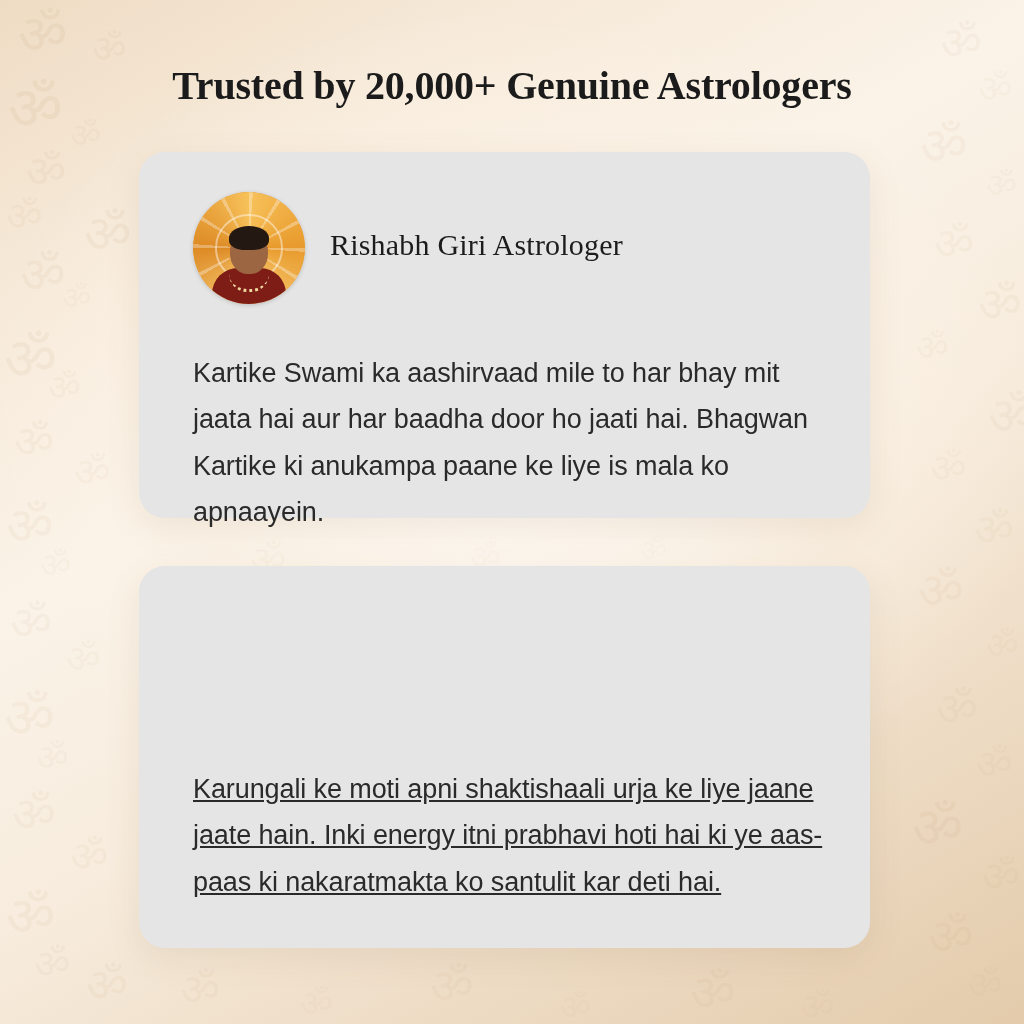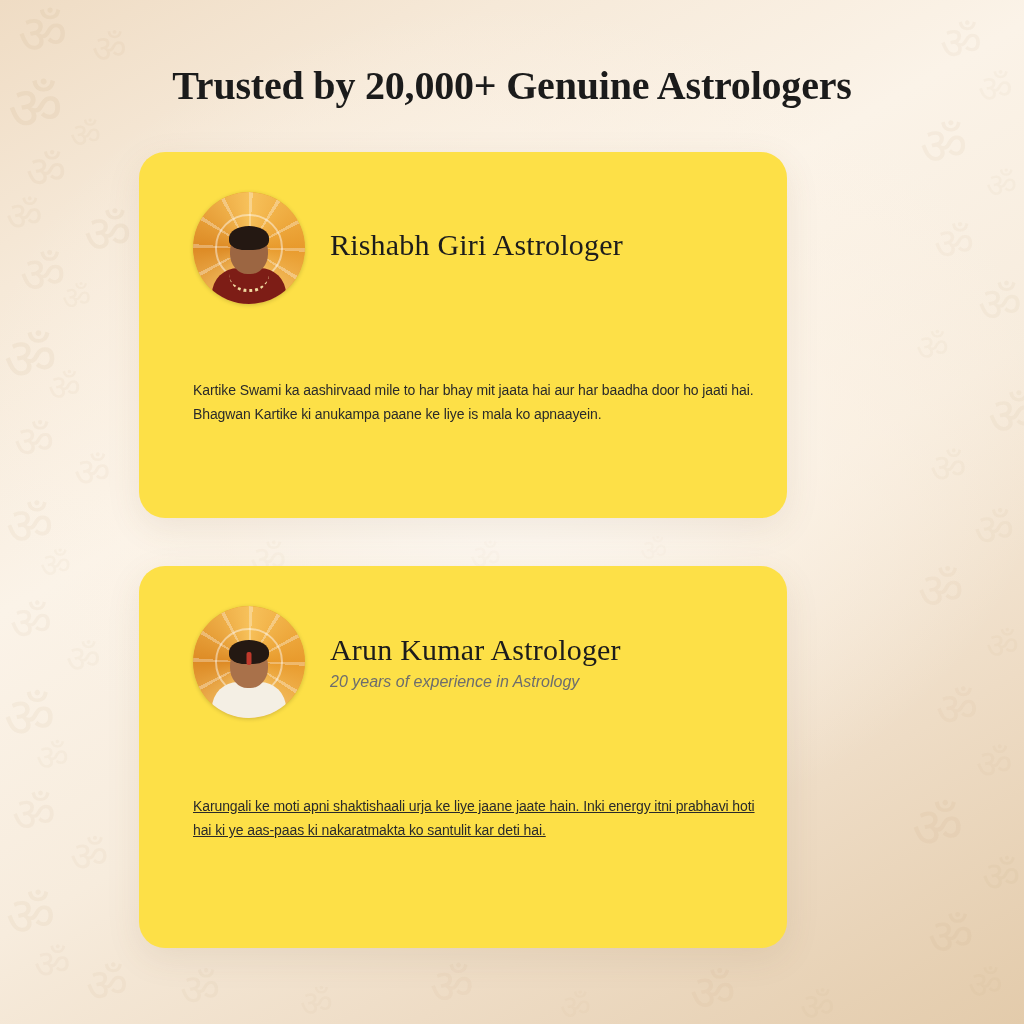--- a/index.html
+++ b/index.html
@@ -49,22 +49,22 @@
     font-family: "Liberation Serif", serif;
     font-weight: bold;
     font-size: 40px;
     letter-spacing: -0.2px;
     color: #1b1b1b;
   }
 
   .card {
     position: absolute;
     left: 139px;
-    width: 648px;
-    background: #fde047;
+    width: 731px;
+    background: #e5e5e5;
     border-radius: 26px;
     box-shadow: 0 10px 34px rgba(120, 85, 45, 0.10);
   }
   #card-1 { top: 152px; height: 366px; }
   #card-2 { top: 566px; height: 382px; }
 
   .card-head {
     position: absolute;
     left: 54px;
     top: 40px;
@@ -172,25 +172,24 @@
     font-family: "Liberation Sans", sans-serif;
     font-style: italic;
     font-size: 16px;
     color: #6d6d6d;
   }
 
   .quote {
     position: absolute;
     left: 54px;
     right: 30px;
-    font-size: 14px;
+    font-size: 27px;
     line-height: 1.72;
     color: #2a2a2a;
     letter-spacing: -0.1px;
-    margin-top: 28px;
   }
   #card-1 .quote { top: 198px; }
   #card-2 .quote { top: 200px; text-decoration: underline; }
 </style>
 </head>
 <body>
 
 <div id="om-layer">
     <span class="om" style="left: 18px; top: 8px; font-size: 54px; opacity: 0.55;">ॐ</span>
     <span class="om" style="left: 92px; top: 30px; font-size: 38px; opacity: 0.4;">ॐ</span>
@@ -261,31 +260,16 @@
         </div>
       </div>
       <div>
         <div class="name">Rishabh Giri Astrologer</div>
       </div>
     </div>
     <div class="quote">Kartike Swami ka aashirvaad mile to har bhay mit jaata hai aur har baadha door ho jaati hai. Bhagwan Kartike ki anukampa paane ke liye is mala ko apnaayein.</div>
   </div>
 
   <div class="card" id="card-2">
-    <div class="card-head">
-      <div class="avatar" id="avatar-2">
-        <div class="zodiac-ring"></div>
-        <div class="person">
-          <div class="body"></div>
-          <div class="head"></div>
-          <div class="hair"></div>
-          <div class="tilak"></div>
-        </div>
-      </div>
-      <div>
-        <div class="name">Arun Kumar Astrologer</div>
-        <div class="experience">20 years of experience in Astrology</div>
-      </div>
-    </div>
     <div class="quote">Karungali ke moti apni shaktishaali urja ke liye jaane jaate hain. Inki energy itni prabhavi hoti hai ki ye aas-paas ki nakaratmakta ko santulit kar deti hai.</div>
   </div>
 
 </div>
 
 </body></html>

